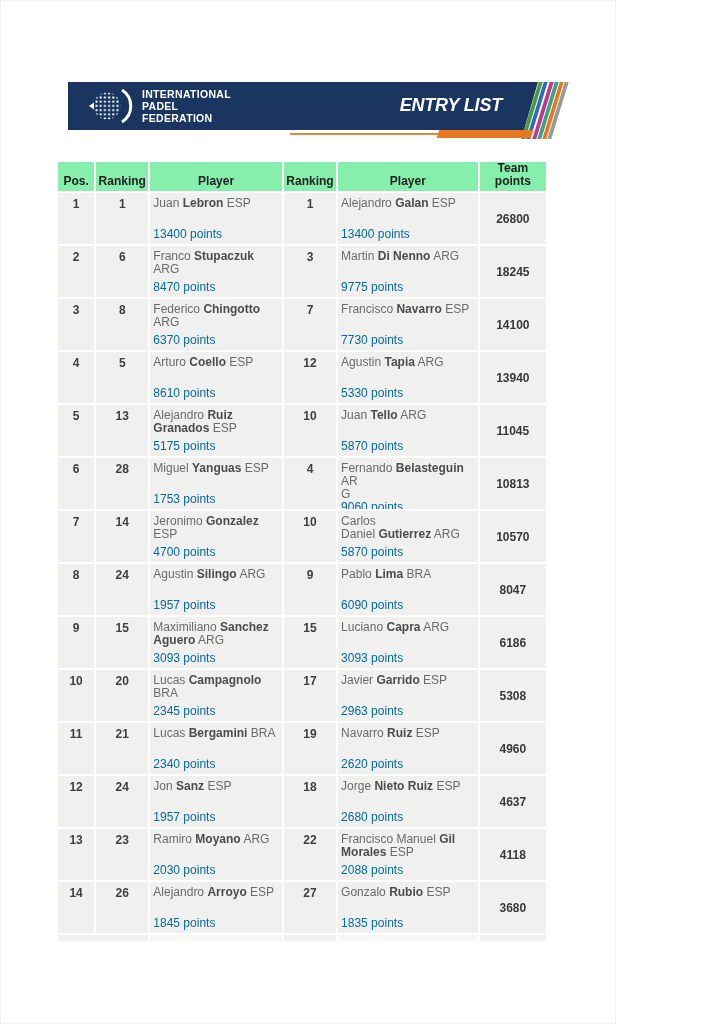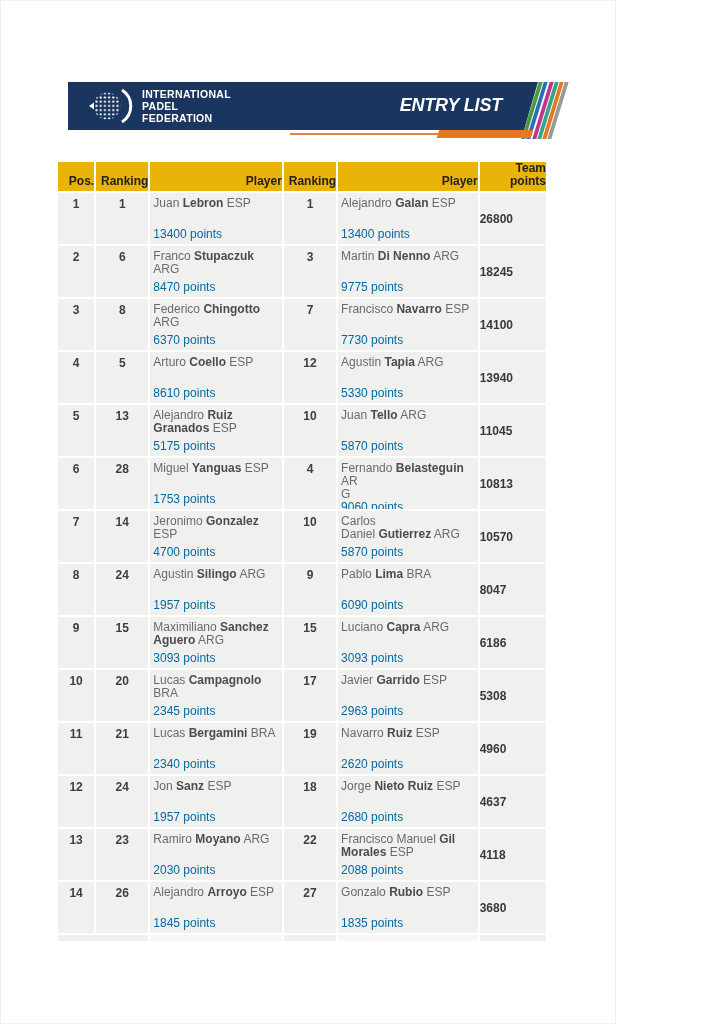--- a/index.html
+++ b/index.html
@@ -34,39 +34,39 @@
   }
 
   
   .entry-table {
     position:absolute; left:56px; top:160px;
     border-collapse:separate; border-spacing:2px;
     table-layout:fixed; width:492px;
   }
   .entry-table th {
     height:18px; vertical-align:bottom; padding-bottom:3px;
-    font-size:12px; font-weight:bold; color:#222222; text-align:right;
-    background:#eab308; line-height:13px;
+    font-size:12px; font-weight:bold; color:#222222; text-align:center;
+    background:#86efac; line-height:13px;
   }
   .entry-table td { background:#f0f0ee; height:51px; overflow:hidden; }
   td.pos, td.rank {
     vertical-align:top; text-align:center; padding-top:4px;
     font-size:12px; font-weight:bold; color:#3e3e3e;
   }
   td.player { vertical-align:top; padding:4px 2px 4px 3px; }
   .cellwrap {
     display:flex; flex-direction:column; justify-content:space-between; height:43px;
   }
   .pname {
     font-size:12px; line-height:13px; color:#6a6a6a; white-space:pre-line;
   }
   .pname b { color:#4c4c4c; }
   .ppts { font-size:12px; line-height:12px; color:#0369a1; }
   td.team {
-    vertical-align:middle; 
+    vertical-align:middle; text-align:center;
     font-size:12px; font-weight:bold; color:#383838;
   }
   tr.partial td { height:6px; padding:0; }
   tr.partial td.lighter { background:#f7f7f5; }
 </style>
 </head>
 <body>
 
 <div class="page">
 

